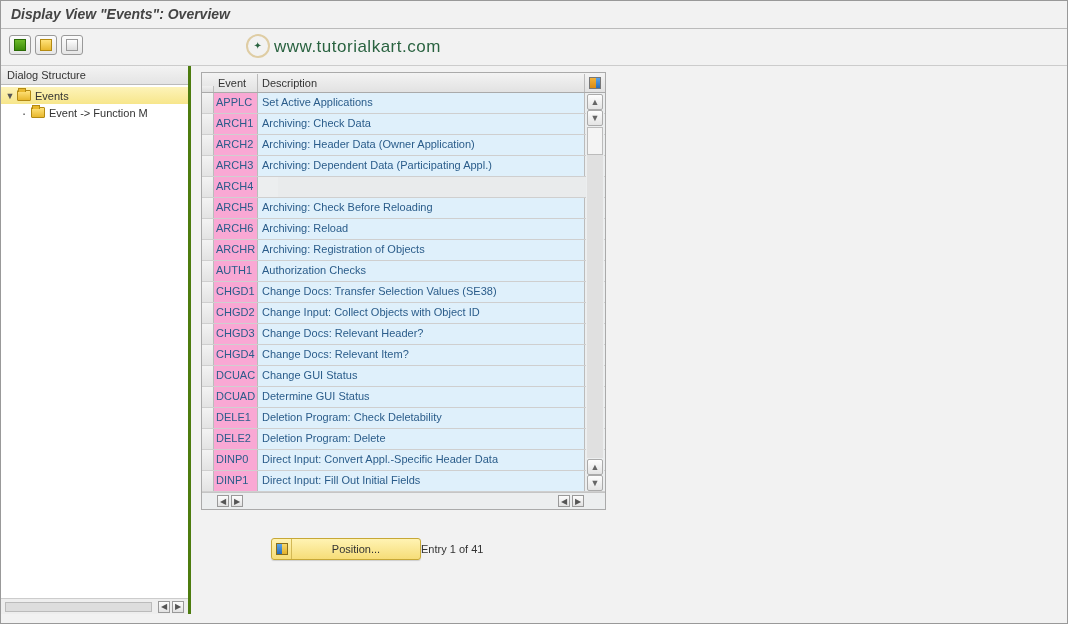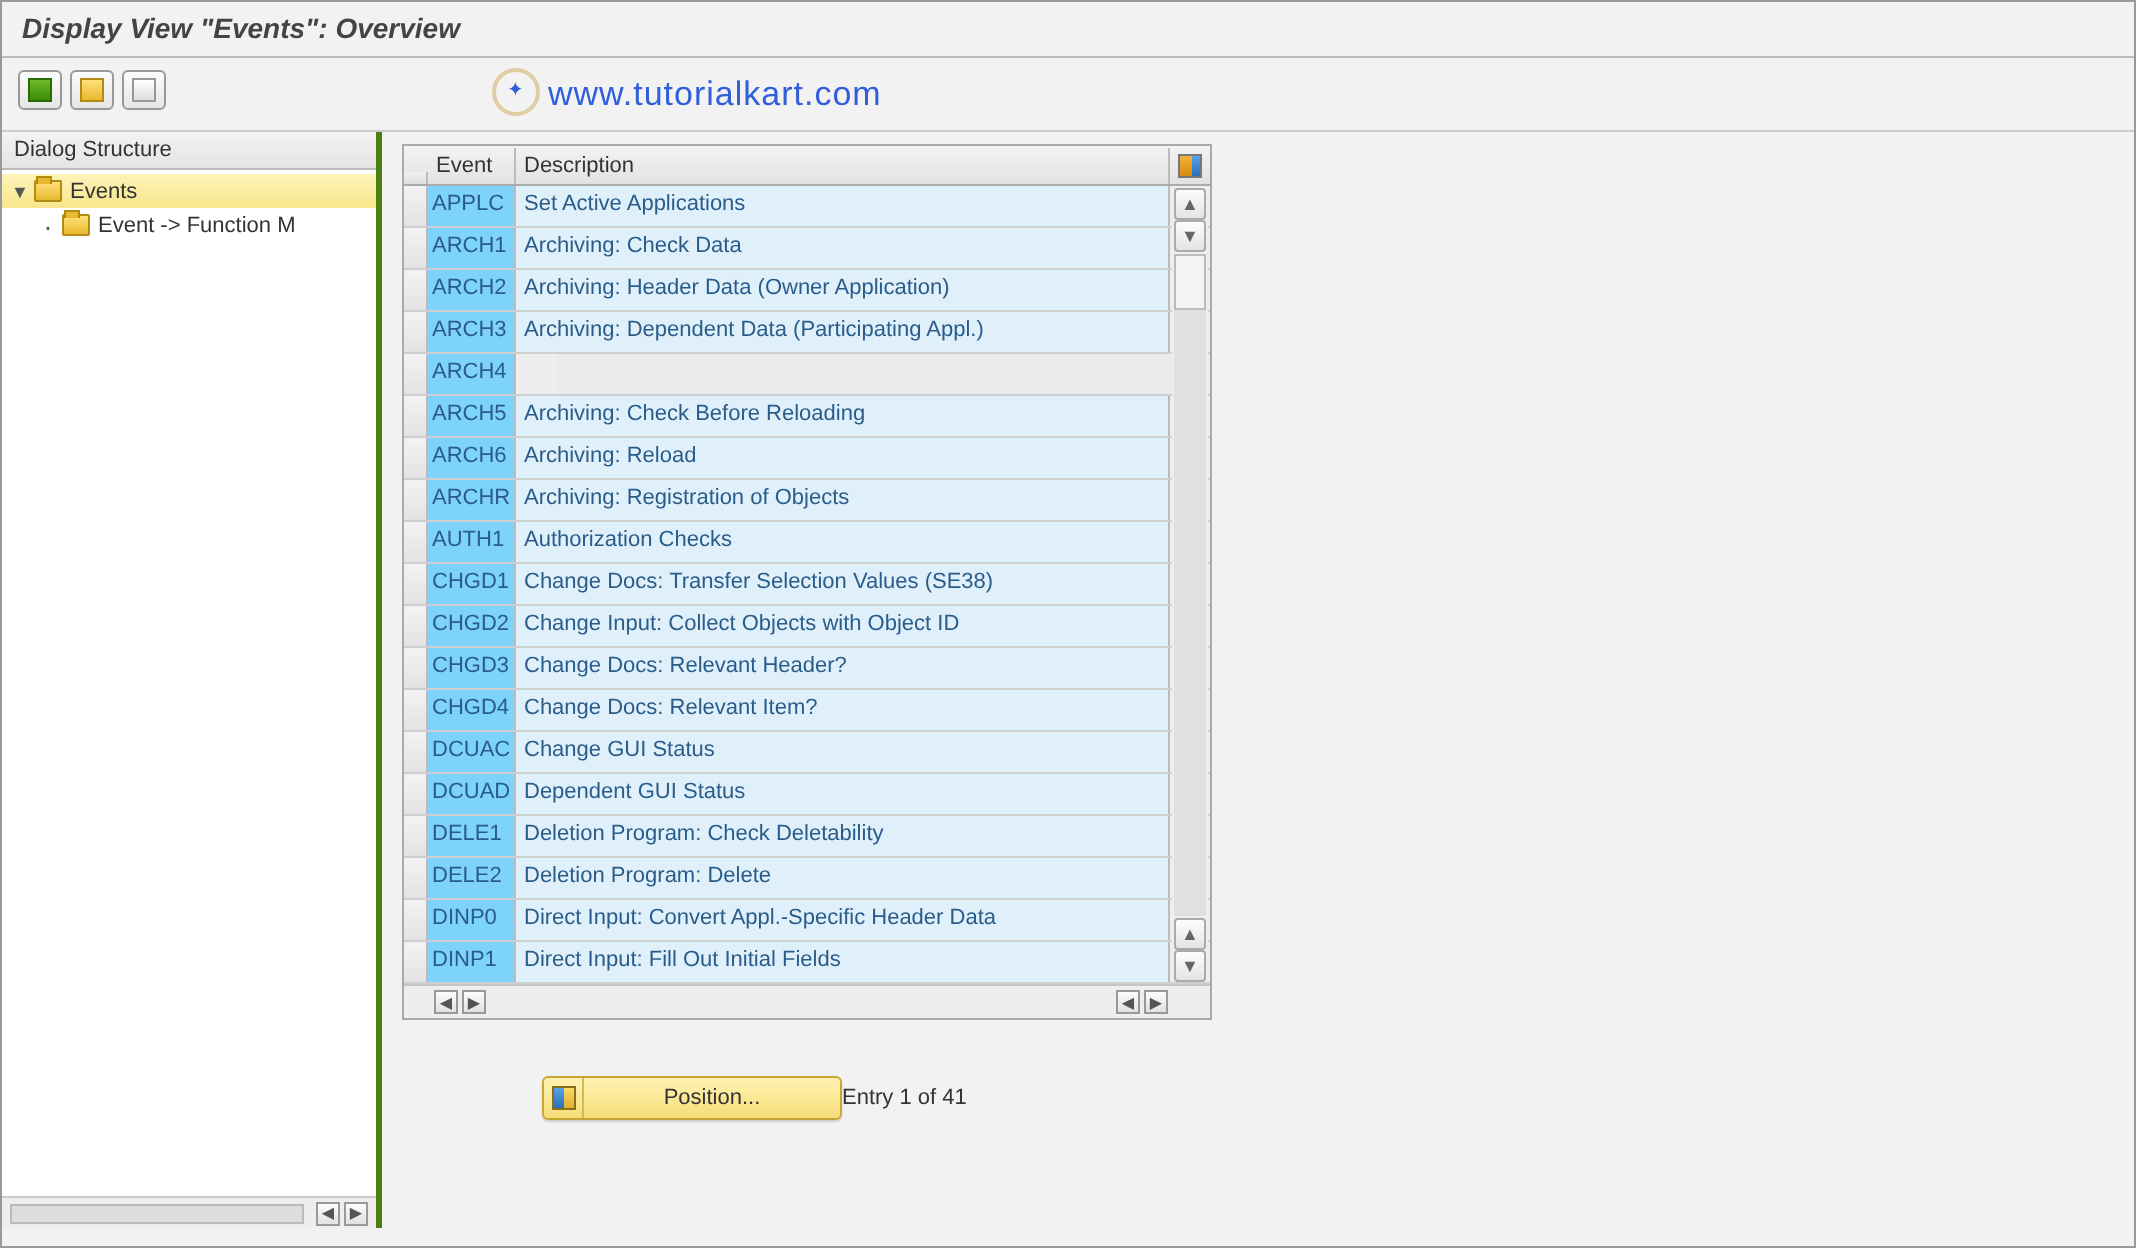--- a/index.html
+++ b/index.html
@@ -12,21 +12,21 @@
       height: 624px;
       overflow: hidden;
       position: relative;
       border: 1px solid #999;
     }
     .watermark {
       position: absolute;
       top: 35px;
       left: 245px;
       font-size: 17px;
-      color: #1d4ed8;
+      color: #14532d;
       opacity: 0.9;
       pointer-events: none;
       z-index: 100;
       letter-spacing: 0.5px;
     }
     .watermark-ring {
       display:inline-block;
       width:24px;height:24px;
       border:2px solid #ddc99c;
       border-radius:50%;
@@ -205,21 +205,21 @@
       border-bottom:1px solid #cfcfcf;
       background:#e9ebec;
     }
     .cell-sel{
       width:12px;flex:none;
       background:linear-gradient(#f3f3f3,#e3e3e3);
       border-right:1px solid #bbb;cursor:pointer;
     }
     .cell-ev{
       width:44px;flex:none;
-      background:#7dd3fc;
+      background:#f9a8d4;
       border-right:1px solid #bbb;
       padding:3px 2px;
       color:#2a5c8a;
       font-size:11px;
       white-space:nowrap;overflow:hidden;
     }
     .cell-desc{
       flex:1;
       background:#dff0fb;
       border-right:1px solid #bbb;
@@ -414,21 +414,21 @@
           </div>
           <div class="trow">
             <div class="cell-sel"></div>
             <div class="cell-ev">DCUAC</div>
             <div class="cell-desc">Change GUI Status</div>
             <div class="cell-scroll"></div>
           </div>
           <div class="trow">
             <div class="cell-sel"></div>
             <div class="cell-ev">DCUAD</div>
-            <div class="cell-desc">Dependent GUI Status</div>
+            <div class="cell-desc">Determine GUI Status</div>
             <div class="cell-scroll"></div>
           </div>
           <div class="trow">
             <div class="cell-sel"></div>
             <div class="cell-ev">DELE1</div>
             <div class="cell-desc">Deletion Program: Check Deletability</div>
             <div class="cell-scroll"></div>
           </div>
           <div class="trow">
             <div class="cell-sel"></div>

